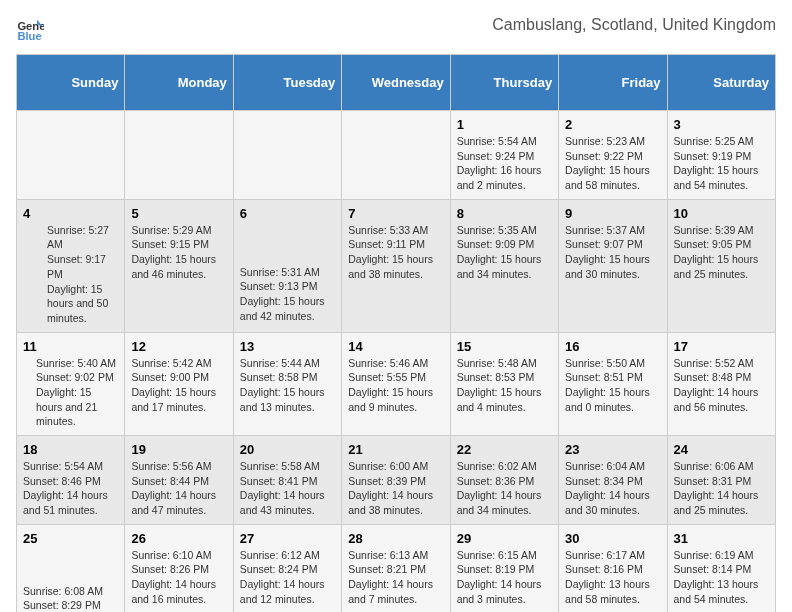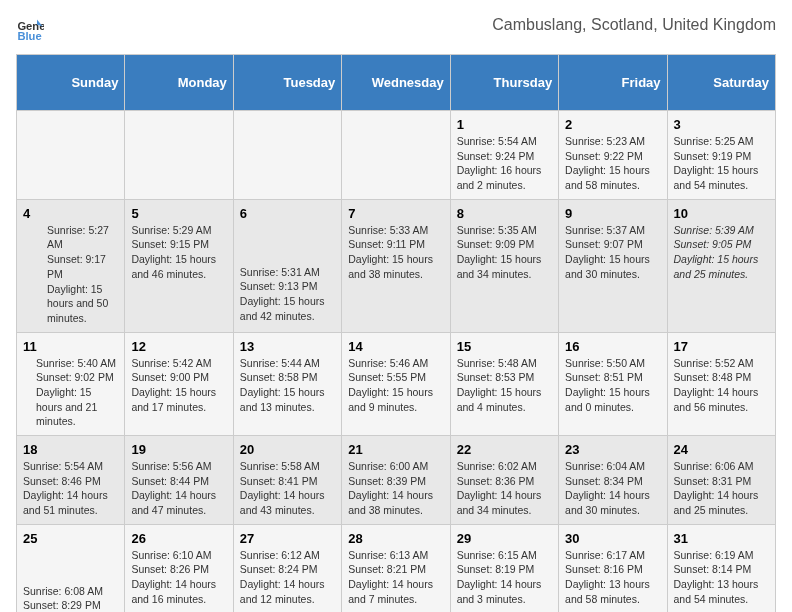--- a/index.html
+++ b/index.html
@@ -180,21 +180,21 @@
 Daylight: 15 hours and 34 minutes.</div>
         </td>
         <td>
           <span class="day-number">9</span>
           <div class="day-info" style="white-space: pre-line;">Sunrise: 5:37 AM
 Sunset: 9:07 PM
 Daylight: 15 hours and 30 minutes.</div>
         </td>
         <td>
           <span class="day-number">10</span>
-          <div class="day-info" style="white-space: pre-line; font-style: italic;">Sunrise: 5:39 AM
+          <div class="day-info" style="white-space: pre-line;">Sunrise: 5:39 AM
 Sunset: 9:05 PM
 Daylight: 15 hours and 25 minutes.</div>
         </td>
       </tr>
       <tr>
         <td>
           <span class="day-number">11</span>
           <div class="day-info" style="white-space: pre-line; margin-left: 13px;">Sunrise: 5:40 AM
 Sunset: 9:02 PM
 Daylight: 15 hours and 21 minutes.</div>

